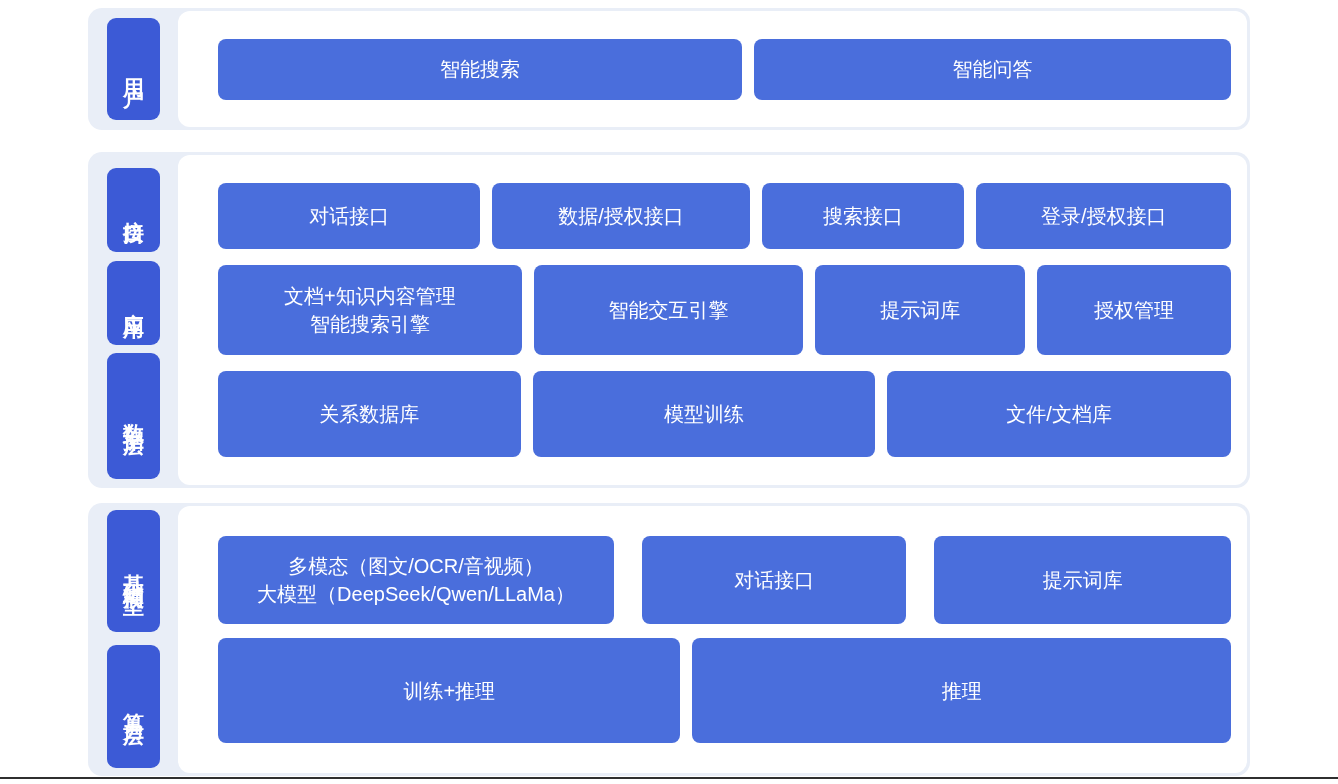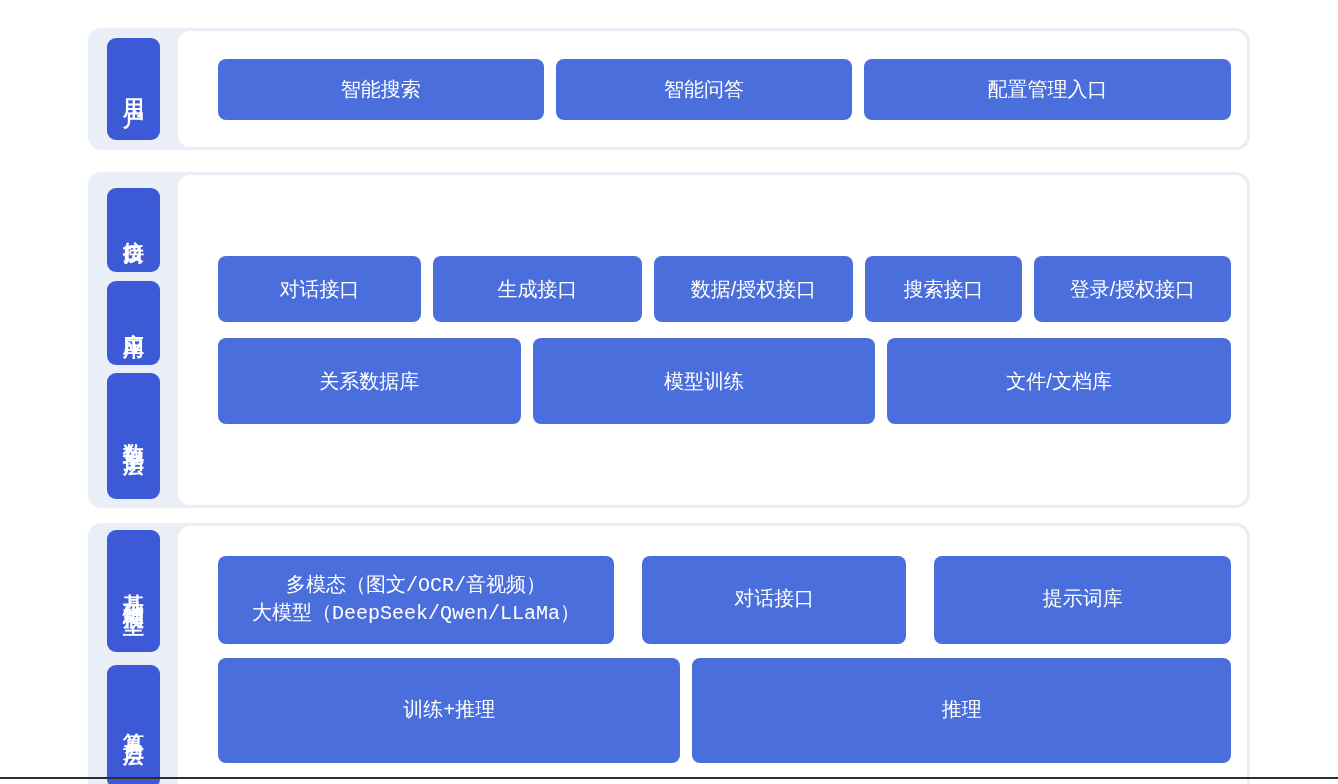--- a/index.html
+++ b/index.html
@@ -13,21 +13,20 @@
   }
   .band {
     position: absolute;
     left: 88px;
     width: 1162px;
     background: var(--band-bg, #e9eef7);
     border-radius: 14px;
     box-sizing: border-box;
     padding: 3px;
     display: flex;
-    margin-top: 20px;
   }
   .band-1 { top: 8px;   height: 122px; }
   .band-2 { top: 152px; height: 336px; }
   .band-3 { top: 503px; height: 273px; }
 
   .label-col {
     width: 69px;
     padding-left: 16px;
     box-sizing: border-box;
     flex: none;
@@ -60,21 +59,21 @@
     margin-left: 18px;
     background: var(--panel-bg, #ffffff);
     border-radius: 12px;
     box-sizing: border-box;
     display: flex;
     flex-direction: column;
     justify-content: center;
     padding: 0 16px 0 40px;
   }
   .panel.gap16 { gap: 16px; }
-  .panel.gap10 { gap: 14px; font-family: Liberation Mono, monospace; }
+  .panel.gap10 { gap: 14px; }
 
   .row {
     display: flex;
     gap: 12px;
     flex: none;
   }
   .row.widegap { gap: 28px; }
 
   .node {
     background: var(--node-blue, #4a6edc);
@@ -103,38 +102,43 @@
 <body>
 
 <section class="band band-1">
   <div class="label-col center">
     <div class="vlabel" style="height:102px">用户</div>
   </div>
   <div class="panel">
     <div class="row" style="height:61px">
       <div class="node" style="flex:325 0 0">智能搜索</div>
       <div class="node" style="flex:296 0 0">智能问答</div>
-      <div class="node" style="flex:366 0 0">配置管理入口</div>
     </div>
   </div>
 </section>
 
 <section class="band band-2">
   <div class="label-col spread2">
     <div class="vlabel" style="height:84px">接口</div>
     <div class="vlabel" style="height:84px">应用</div>
     <div class="vlabel" style="height:126px">数据层</div>
   </div>
   <div class="panel gap16">
     <div class="row" style="height:66px">
       <div class="node" style="flex:203 0 0">对话接口</div>
-      <div class="node" style="flex:209 0 0">生成接口</div>
       <div class="node" style="flex:199 0 0">数据/授权接口</div>
       <div class="node" style="flex:157 0 0">搜索接口</div>
       <div class="node" style="flex:197 0 0">登录/授权接口</div>
+    </div>
+    <div class="row" style="height:90px">
+      <div class="node" style="flex:301 0 0">文档+知识内容管理
+智能搜索引擎</div>
+      <div class="node" style="flex:267 0 0">智能交互引擎</div>
+      <div class="node" style="flex:208 0 0">提示词库</div>
+      <div class="node" style="flex:192 0 0">授权管理</div>
     </div>
     <div class="row" style="height:86px">
       <div class="node" style="flex:301 0 0">关系数据库</div>
       <div class="node" style="flex:341 0 0">模型训练</div>
       <div class="node" style="flex:342 0 0">文件/文档库</div>
     </div>
   </div>
 </section>
 
 <section class="band band-3">

